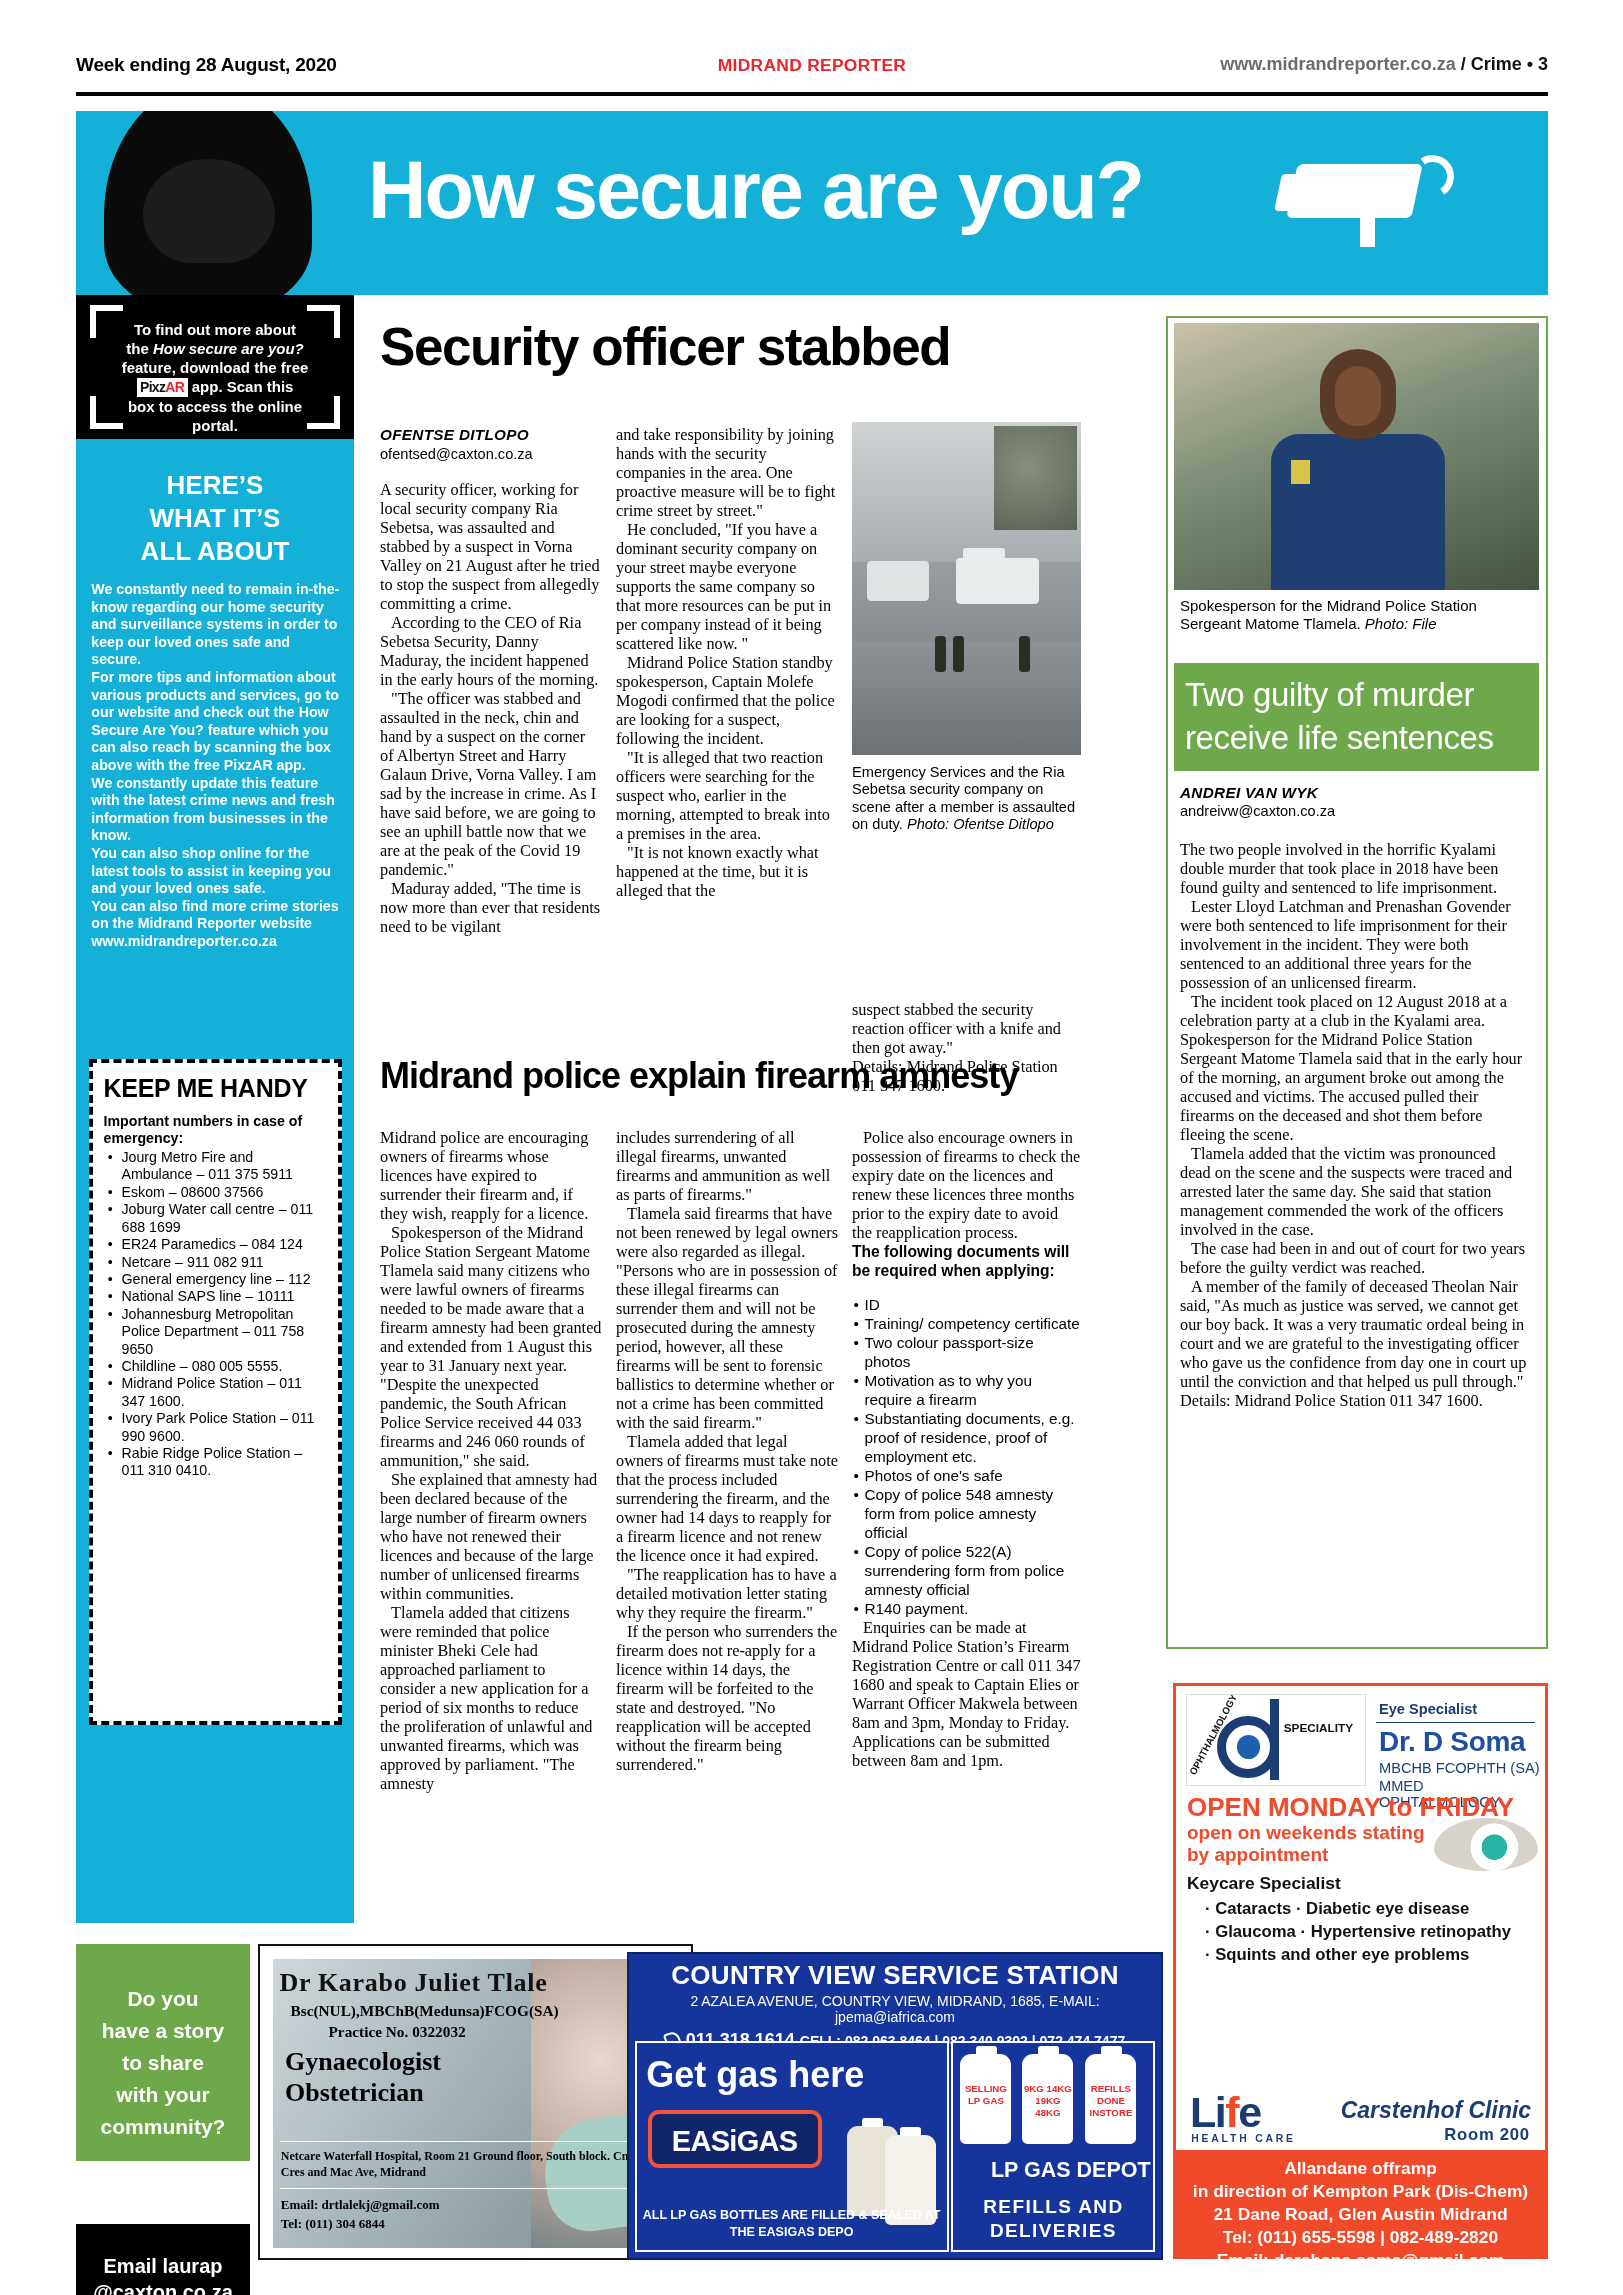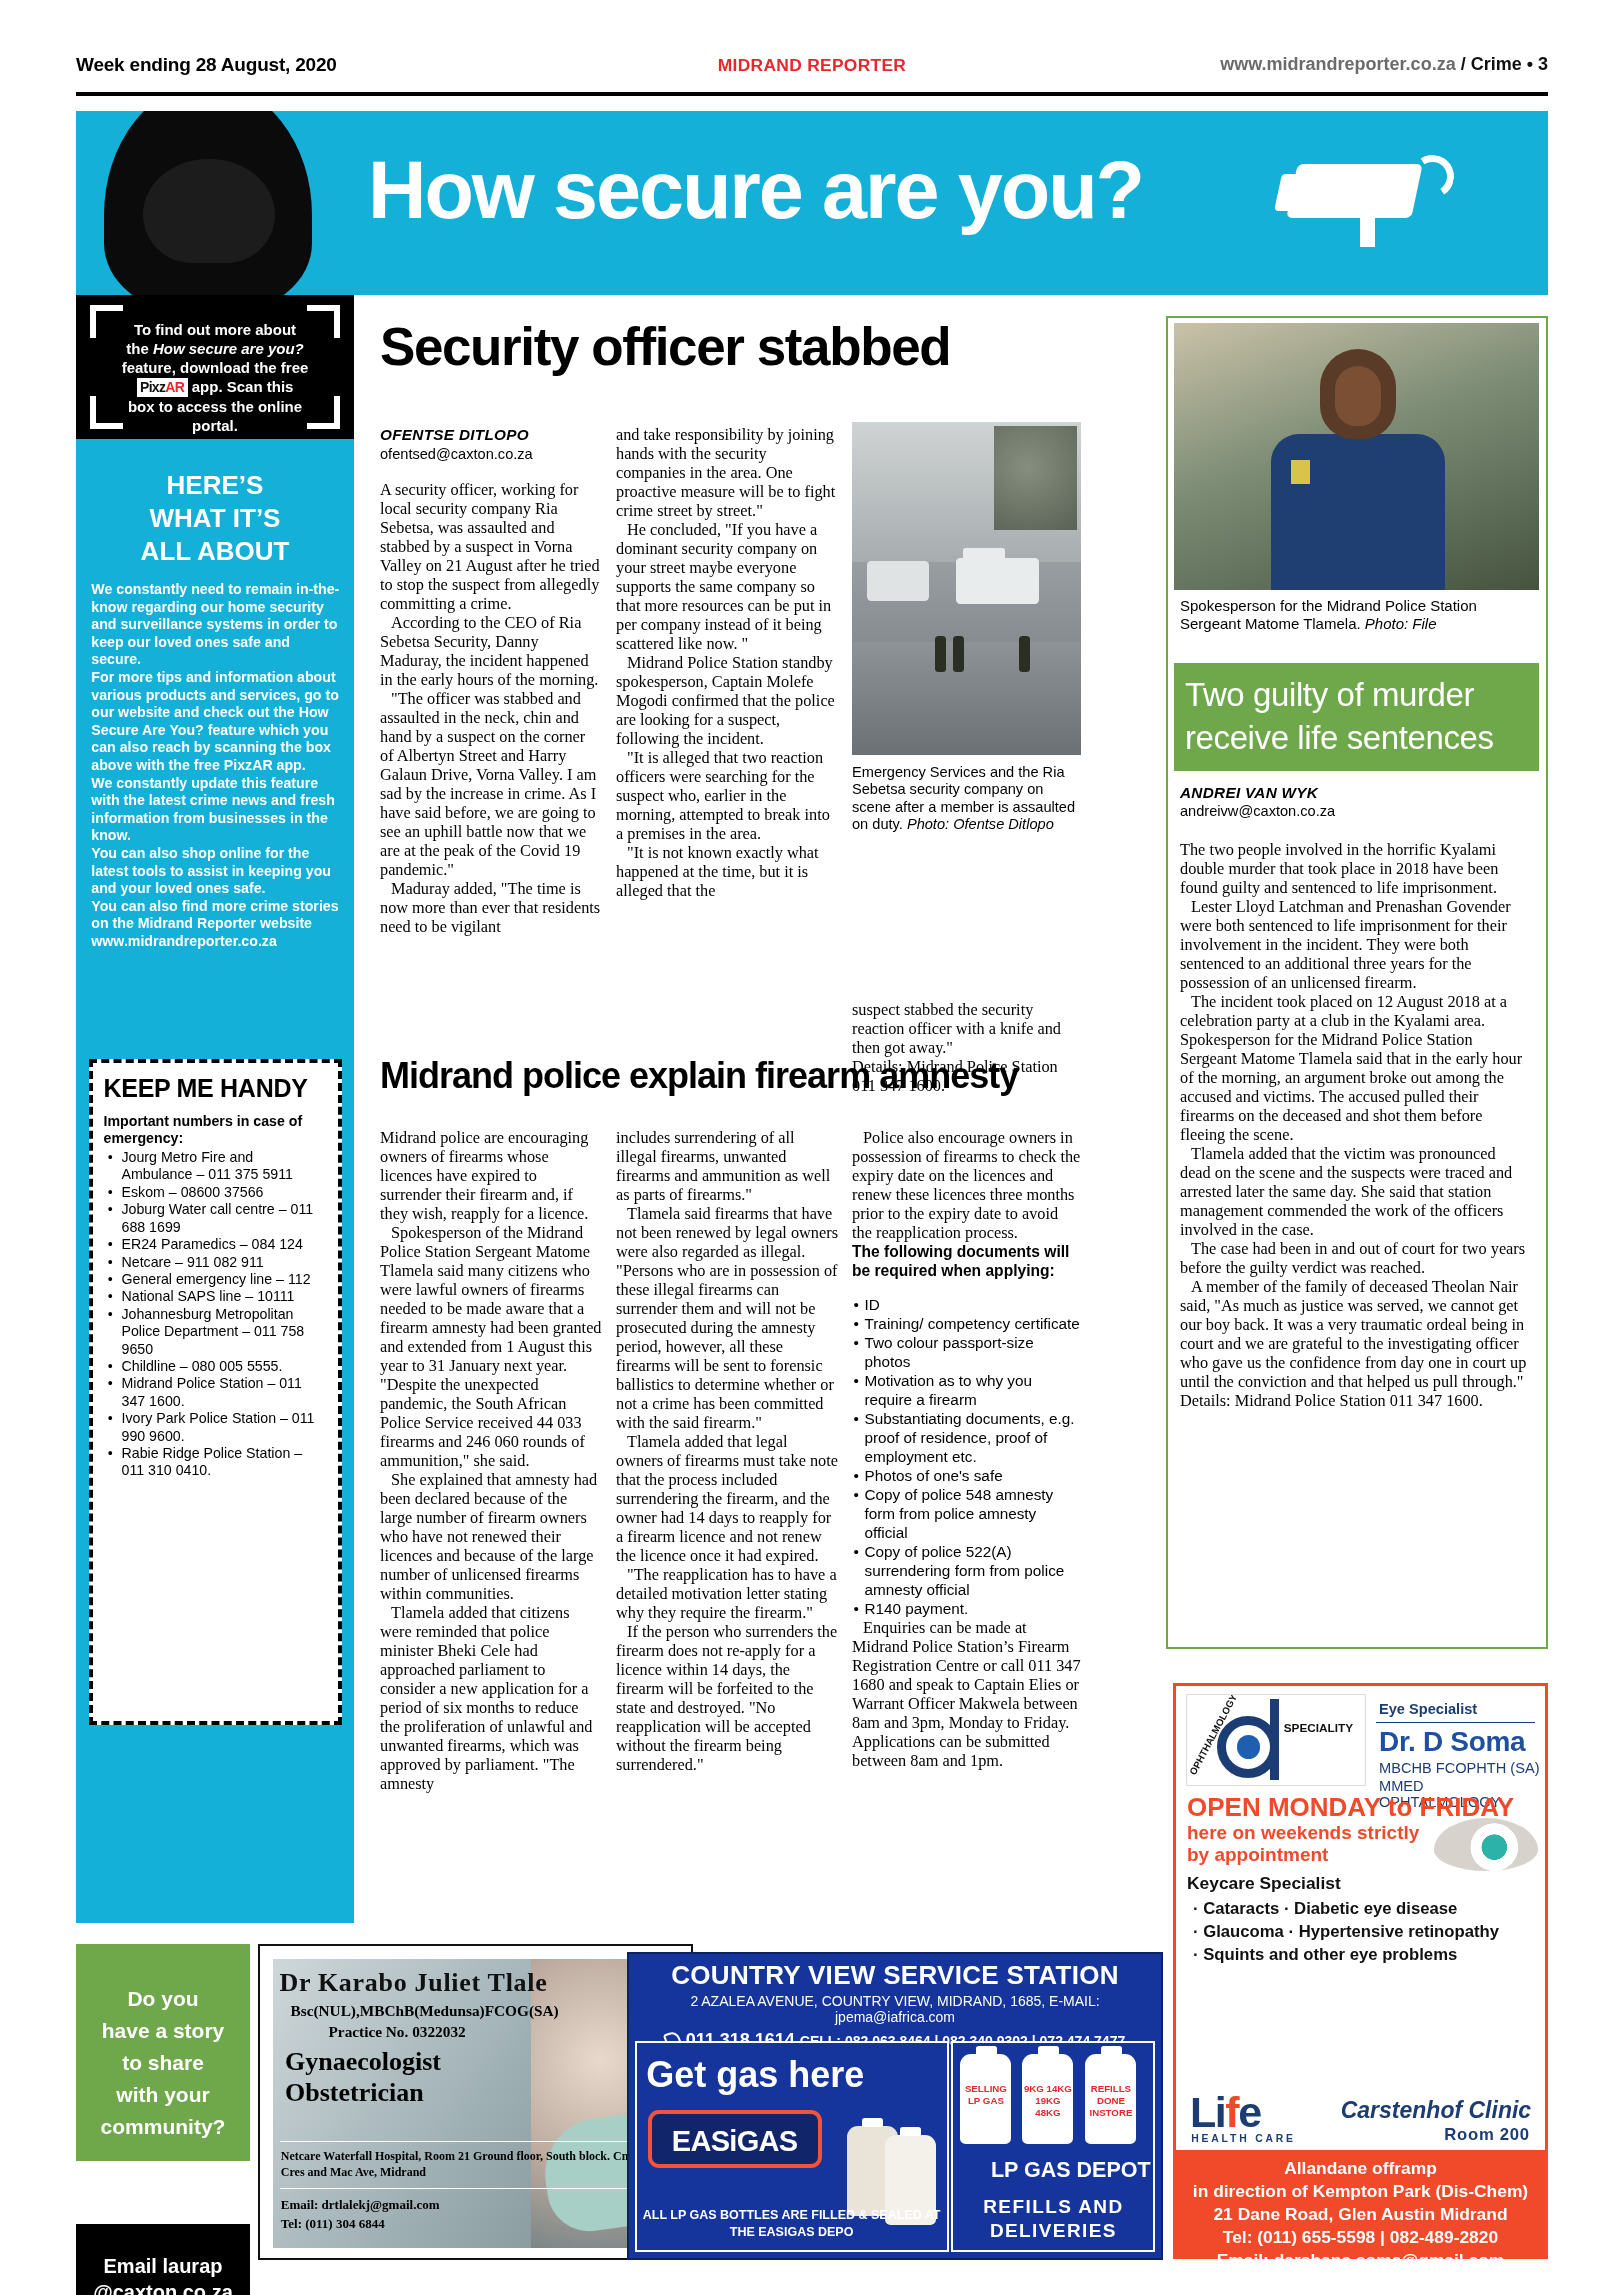--- a/index.html
+++ b/index.html
@@ -254,21 +254,21 @@
   #ad-eye .q1  { position:absolute; left:203px; top:74px; font-family:"Liberation Sans",sans-serif;
      font-size:14.6px; color:#1c3d73; }
   #ad-eye .q2  { position:absolute; left:203px; top:92px; font-family:"Liberation Sans",sans-serif;
      font-size:14.6px; color:#1c3d73; }
   #ad-eye .open{ position:absolute; left:11px; top:106px; font-family:"Liberation Sans",sans-serif;
      font-weight:bold; font-size:26px; color:#f04a2a; }
   #ad-eye .open2{position:absolute; left:11px; top:136px; font-family:"Liberation Sans",sans-serif;
      font-weight:bold; font-size:19px; line-height:22px; color:#f04a2a; }
   #ad-eye .key { position:absolute; left:11px; top:187px; font-family:"Liberation Sans",sans-serif;
      font-weight:bold; font-size:17.4px; color:#111; }
-  #ad-eye ul.eyes { position:absolute; left:17px; top:211px; list-style:none; }
+  #ad-eye ul.eyes { position:absolute; left:29px; top:211px; list-style:none; }
   #ad-eye ul.eyes li { font-family:"Liberation Sans",sans-serif; font-weight:bold;
      font-size:16.7px; line-height:23px; color:#111; }
   #ad-eye .eyeimg { position:absolute; right:7px; top:132px; width:104px; height:53px;
      background:radial-gradient(circle at 58% 55%, #2bb3a8 0 12.5px, #ffffff 13px 23.6px, #d8d2cd 24px 100%);
      border-radius:50% 50% 50% 50%/60% 60% 40% 40%; }
   #ad-eye .lifebar { position:absolute; left:9.7px; right:9.7px; top:396px; height:67px; background:#fff; }
   #ad-eye .lifetxt { position:absolute; left:4.2px; top:5.6px; font-family:"Liberation Sans",sans-serif;
      font-weight:bold; font-size:43px; color:#1c3d73; letter-spacing:-1.4px; }
   #ad-eye .lifetxt .f { color:#f04a2a; }
   #ad-eye .hc { position:absolute; left:5.6px; top:51px; font-family:"Liberation Sans",sans-serif;
@@ -541,21 +541,21 @@
       <div class="oph">OPHTHALMOLOGY</div>
       <div class="spec">SPECIALITY</div>
     </div>
     <div class="es">Eye Specialist</div>
     <div class="esrule"></div>
     <div class="dr">Dr. D Soma</div>
     <div class="q1">MBCHB FCOPHTH (SA)</div>
     <div class="q2">MMED OPHTALMOLOGY</div>
     <div class="open">OPEN MONDAY to FRIDAY</div>
     <div class="open2">
-      <div>here on weekends strictly</div>
+      <div>open on weekends stating</div>
       <div>by appointment</div>
     </div>
     <div class="eyeimg"></div>
     <div class="key">Keycare Specialist</div>
     <ul class="eyes">
       <li>· Cataracts · Diabetic eye disease</li>
       <li>· Glaucoma · Hypertensive retinopathy</li>
       <li>· Squints and other eye problems</li>
     </ul>
     <div class="lifebar">

